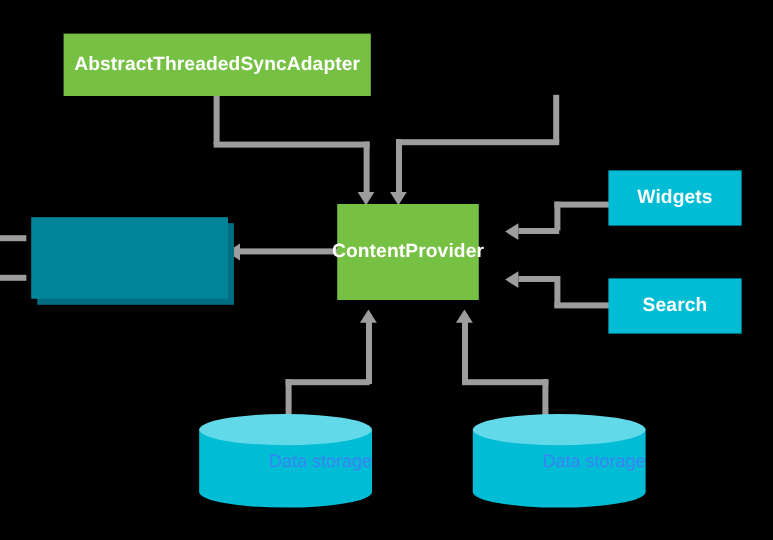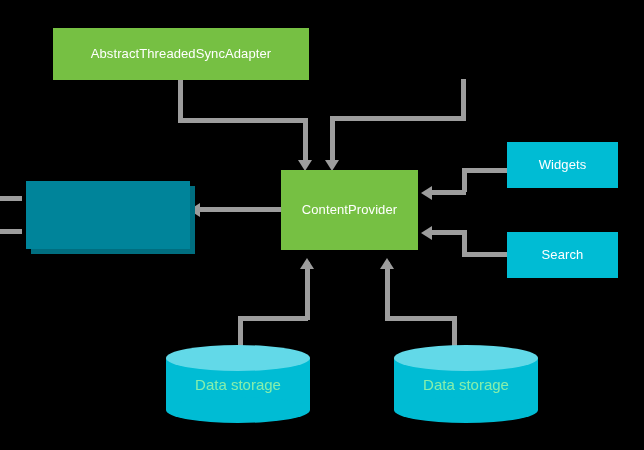--- a/index.html
+++ b/index.html
@@ -16,22 +16,22 @@
     overflow: hidden;
     font-family: "Liberation Sans", sans-serif;
   }
   .node {
     position: absolute;
     box-sizing: border-box;
     display: flex;
     align-items: center;
     justify-content: center;
     color: #ffffff;
-    font-size: 13px;
-    font-weight: 400;
+    font-size: 16px;
+    font-weight: 700;
     letter-spacing: 0.1px;
     line-height: 1.1;
     white-space: nowrap;
     z-index: 6;
   }
   .node-green { background: #76c043; }
   .node-cyan  { background: #00bcd4; }
 
   
   .stack-layer {
@@ -61,22 +61,22 @@
   .cyl-bottom {
     position: absolute;
     left: 0;
     background: #00bcd4;
     border-radius: 50%;
   }
   .cyl-label {
     position: absolute;
     left: 0;
     width: 100%;
-    text-align: center;
-    color: #86efac;
+    text-align: right;
+    color: #3b82f6;
     font-size: 15px;
     white-space: nowrap;
     z-index: 3;
   }
 
   
   .conn {
     position: absolute;
     background: #9d9d9d;
     z-index: 2;
@@ -148,21 +148,21 @@
   <div class="arrowhead ah-up" style="left:380px; top:258px;"></div>
 
   <div class="node node-green" style="left:53px; top:28px; width:256px; height:52px;">
     <span>AbstractThreadedSyncAdapter</span>
   </div>
 
 
   <div class="stack-layer stack-2" style="left:31px; top:186px; width:164px; height:68px;"></div>
   <div class="stack-layer stack-1" style="left:26px; top:181px; width:164px; height:68px;"></div>
 
-  <div class="node node-green" style="left:281px; top:170px; width:137px; height:80px;">
+  <div class="node node-green" style="left:281px; top:170px; width:118px; height:80px;">
     <span>ContentProvider</span>
   </div>
 
   <div class="node node-cyan" style="left:507px; top:142px; width:111px; height:46px;">
     <span>Widgets</span>
   </div>
 
   <div class="node node-cyan" style="left:507px; top:232px; width:111px; height:46px;">
     <span>Search</span>
   </div>

